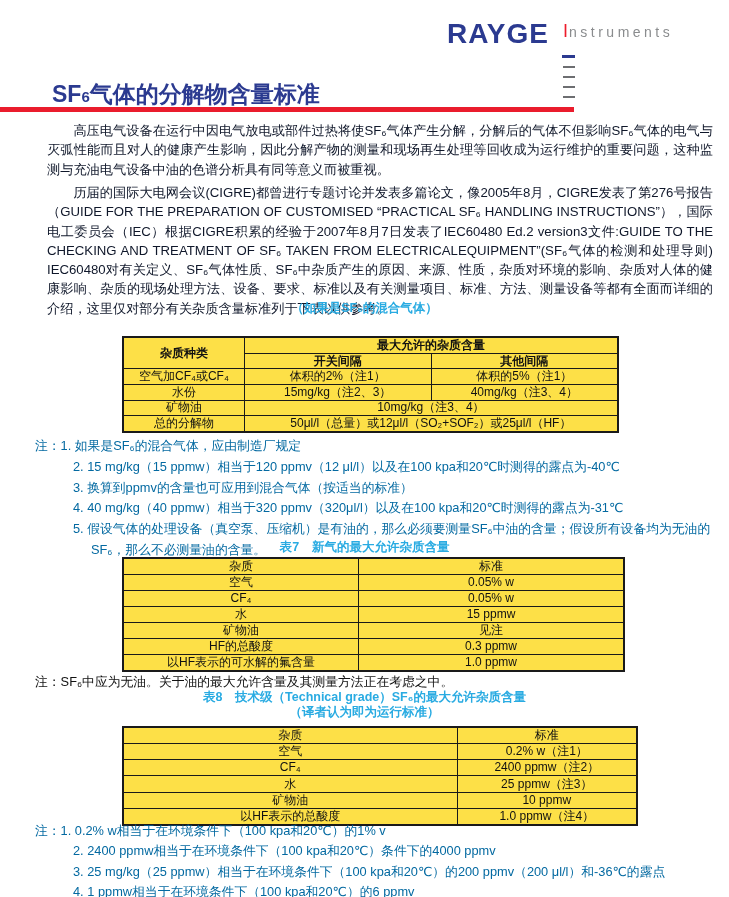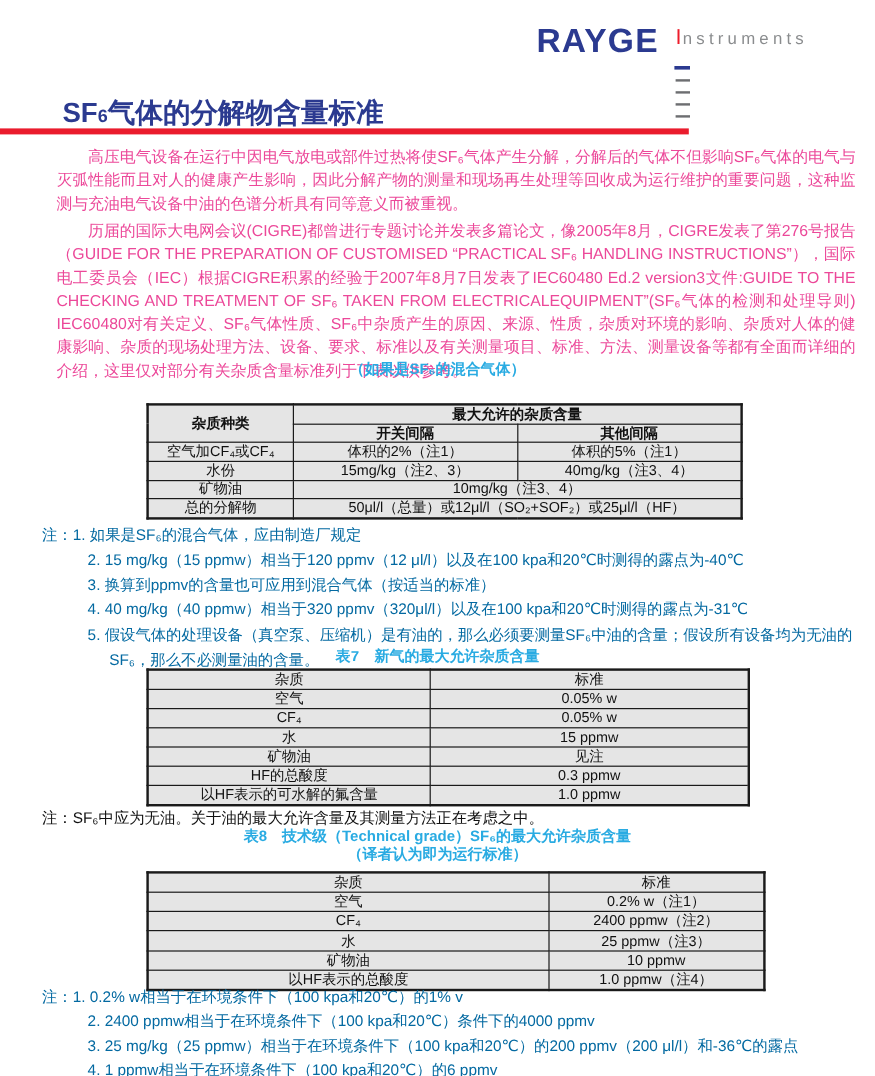--- a/index.html
+++ b/index.html
@@ -17,32 +17,32 @@
   .suffix{position:absolute;top:21px;left:563px;font-size:14px;color:#8a8c8e;letter-spacing:3.5px;white-space:nowrap;}
   .suffix .logo-i{color:#ed1c2b;font-size:18px;letter-spacing:1px;}
   .logo-dash{position:absolute;left:563px;width:12px;height:2px;background:#6d6e71;}
   .d1{top:66px}.d2{top:76px}.d3{top:86px}.d4{top:96px}
   
   .red-rule{position:absolute;top:107px;left:0;width:574px;height:5px;background:#ea1c2d;}
   .doc-title{position:absolute;top:79px;left:52px;font-size:23px;font-weight:bold;color:#2b3a90;white-space:nowrap;}
   .doc-title .sub{font-size:15px;}
   
   .para{position:absolute;left:47px;width:666px;font-size:13.2px;line-height:19.3px;
-        text-align:justify;text-indent:2em;color:#ec4899;}
+        text-align:justify;text-indent:2em;color:#0f172a;}
   .p1{top:121px;}
   .p2{top:183px;}
   
   .tcaption{position:absolute;left:0;width:729px;text-align:center;color:#29abe2;
             font-weight:bold;font-size:12.5px;line-height:15px;}
   .cap6{top:301px;}
   .cap7{top:541px;font-family:Liberation Mono, monospace;}
   .cap8{top:690px;}
   
   table.dtable{position:absolute;border-collapse:collapse;table-layout:fixed;
-               border:2px solid #1a1a1a;background:#e5e5e5;}
+               border:2px solid #1a1a1a;background:#fde047;}
   .dtable th,.dtable td{
     border:1px solid #1a1a1a;text-align:center;vertical-align:middle;
     font-size:12px;padding:0 3px;height:14px;line-height:13px;
     overflow:hidden;white-space:nowrap;font-weight:normal;color:#111;
   }
   .t6{top:336px;left:122px;width:497px;height:97px;}
   .t6 th{font-weight:bold;}
   .t7{top:557px;left:122px;width:503px;height:115px;}
   .t8{top:726px;left:122px;width:516px;height:100px;}
   

